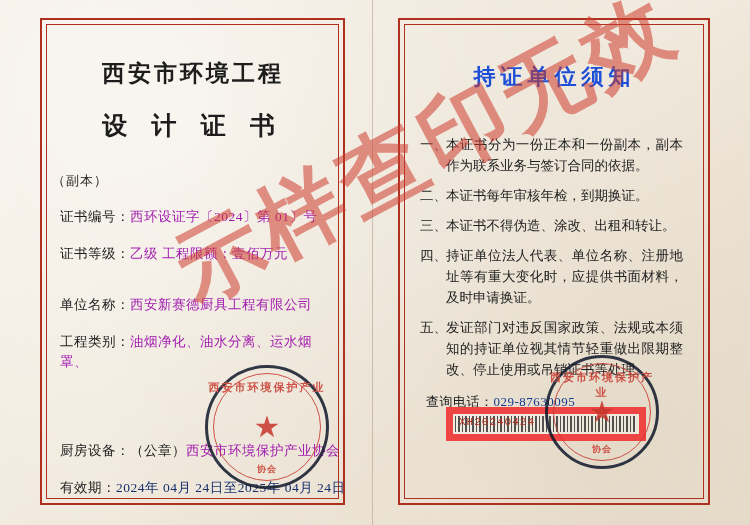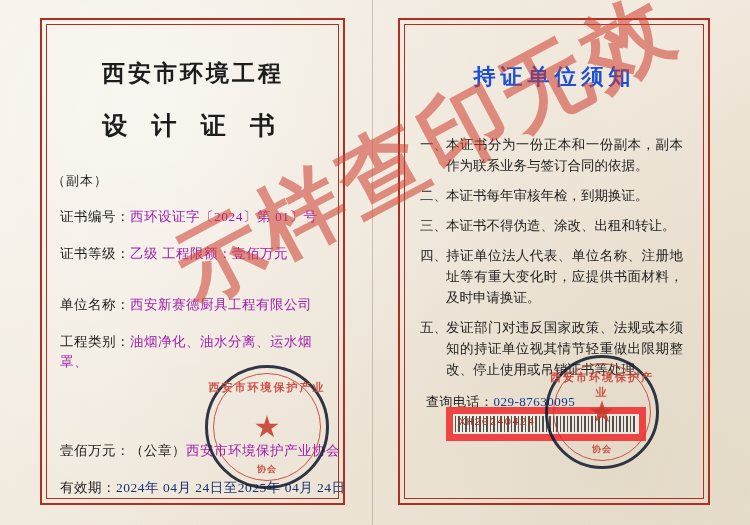--- a/index.html
+++ b/index.html
@@ -268,21 +268,21 @@
       <span class="field-label">单位名称：</span><span class="field-value">西安新赛德厨具工程有限公司</span>
     </div>
 
     <div class="field-row wrap">
       <span class="field-label">工程类别：</span><span class="field-value">油烟净化、油水分离、运水烟罩、</span>
     </div>
 
     <div style="height:52px"></div>
 
     <div class="field-row">
-      <span class="field-label">壹佰万元：（公章）</span><span class="field-value">西安市环境保护产业协会</span>
+      <span class="field-label">厨房设备：（公章）</span><span class="field-value">西安市环境保护产业协会</span>
     </div>
 
     <div class="field-row">
       <span class="field-label">有效期：</span><span class="field-value dark">2024年 04月 24日至2025年 04月 24日</span>
     </div>
   </div>
 
   <div class="panel right">
     <div class="right-title">持证单位须知</div>
 

